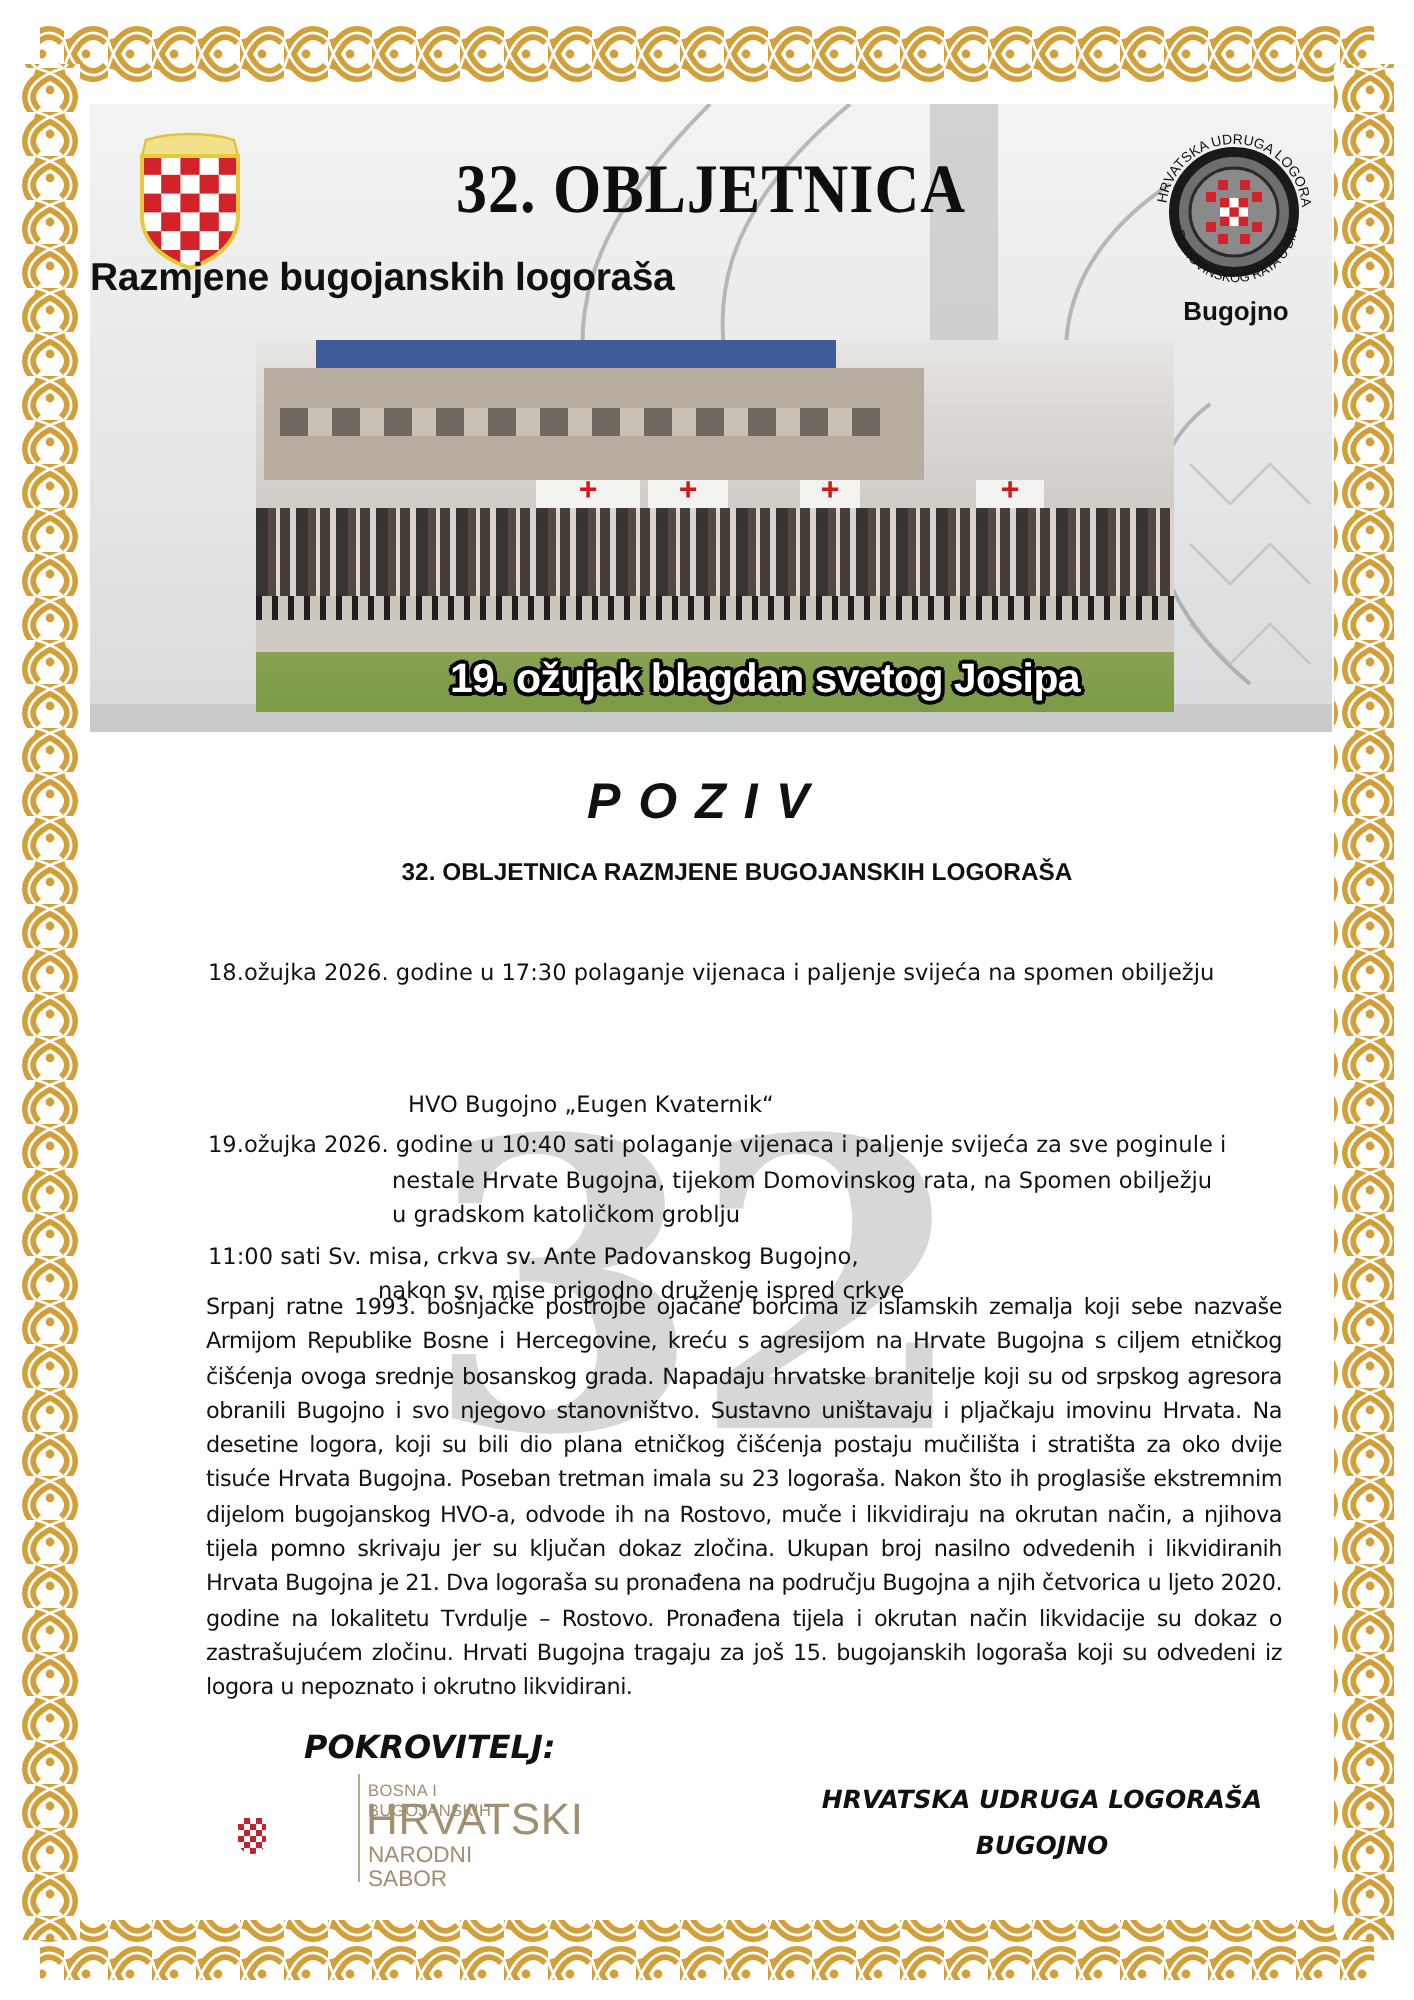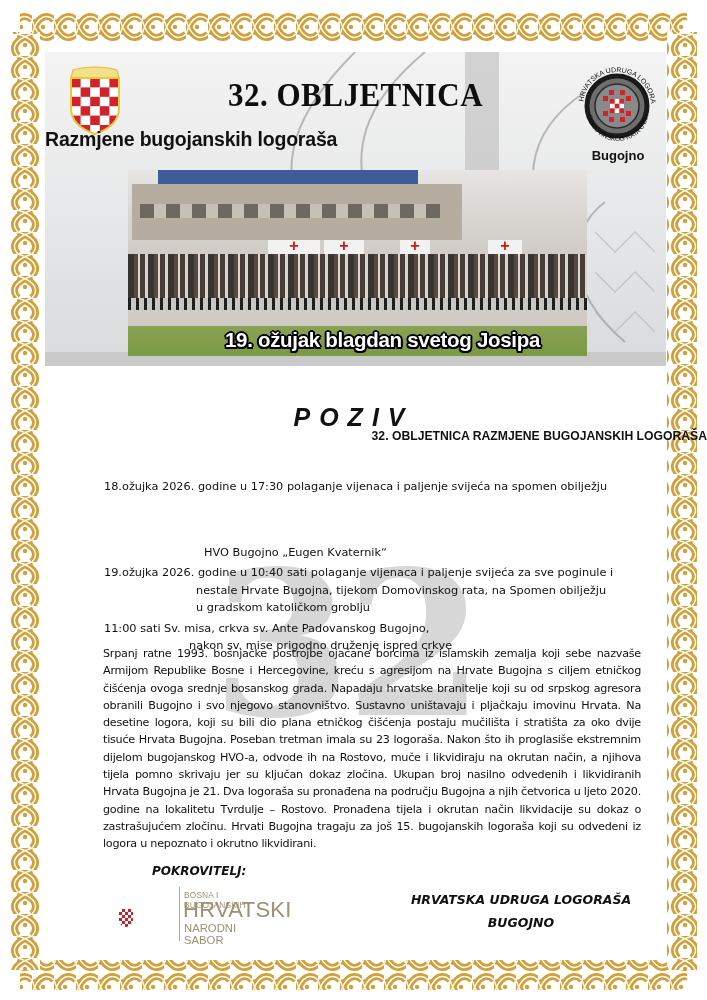--- a/index.html
+++ b/index.html
@@ -62,44 +62,44 @@
 
   
   .watermark {
     position: absolute; left: 212px; top: 545px; font-family: "DejaVu Serif", serif; font-weight: bold;
     font-size: 200px; color: #c9c9c9; opacity: 0.72; line-height: 1; letter-spacing: -6px;
   }
 
   .poziv {
     position: absolute; left: 0; width: 707px; top: 387px; text-align: center;
     font-family: "Liberation Sans", sans-serif; font-weight: bold; font-style: italic; font-size: 25px;
-    letter-spacing: 9px; color: #111; margin-top: 16px;
+    letter-spacing: 9px; color: #111;
   }
   .poziv-sub {
-    position: absolute; left: 0; width: 707px; top: 429px; text-align: right;
+    position: absolute; left: 0; width: 707px; top: 429px; text-align: center;
     font-family: "Liberation Sans", sans-serif; font-weight: bold; font-size: 12.2px; color: #111; padding-left: 30px;
   }
 
   .events { position: absolute; left: 104px; top: 478px; width: 540px; font-family: "DejaVu Sans", sans-serif; font-size: 11.3px; line-height: 17.5px; color: #111; }
   .event { position: relative; margin-bottom: 3px; }
   .event .line { white-space: nowrap; display: block; }
   .ind1 { padding-left: 98px; }
   .ind1b { padding-left: 100px; margin-top: 48px; }
   .ind2 { padding-left: 92px; }
   .ind3 { padding-left: 85px; }
 
   .history {
     position: absolute; left: 103px; top: 645px; width: 538px;
     font-family: "DejaVu Sans", sans-serif; font-size: 11.2px; line-height: 17.3px; color: #111;
     text-align: justify; letter-spacing: -0.25px;
   }
 
   .sponsors-label {
     position: absolute; left: 152px; top: 864px;
-    font-family: "DejaVu Sans", sans-serif; font-weight: bold; font-style: italic; font-size: 12px; color: #111;
+    font-family: "DejaVu Sans", sans-serif; font-weight: bold; font-style: italic; font-size: 16px; color: #111;
   }
   .hns-logo { position: absolute; left: 95px; top: 887px; width: 180px; height: 56px; }
   .hns-mark { position: absolute; left: 0; top: 2px; font-family: "Liberation Serif", serif; font-size: 46px; color: #a5957a; letter-spacing: -6px; line-height: 1; }
   .hns-check { position: absolute; left: 24px; top: 22px; width: 14px; height: 18px;
     background: repeating-conic-gradient(#c9202e 0 25%, #ffffff 0 50%) 0 0 / 6px 6px; border-radius: 2px 2px 7px 7px; }
   .hns-divider { position: absolute; left: 84px; top: 0; width: 1px; height: 54px; background: #b8a98d; }
   .hns-t1 { position: absolute; left: 89px; top: 3px; font-size: 8.3px; color: #a08f72; letter-spacing: 0.2px; }
   .hns-t2 { position: absolute; left: 88px; top: 12px; font-size: 22px; color: #a08f72; line-height: 1; letter-spacing: 0.3px; }
   .hns-t3 { position: absolute; left: 89px; top: 35px; font-size: 11.3px; color: #a08f72; }
 

